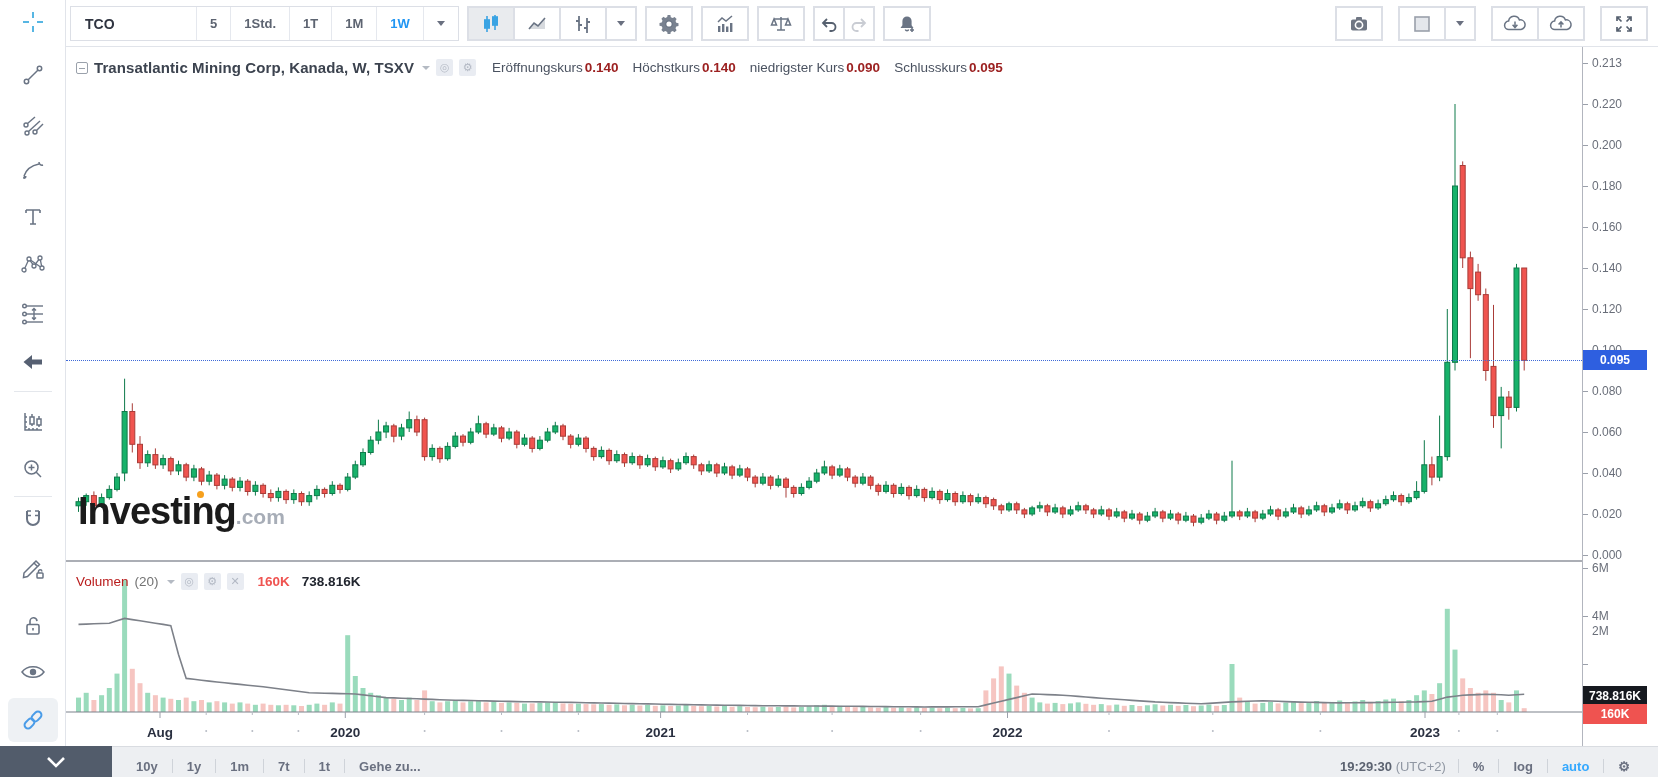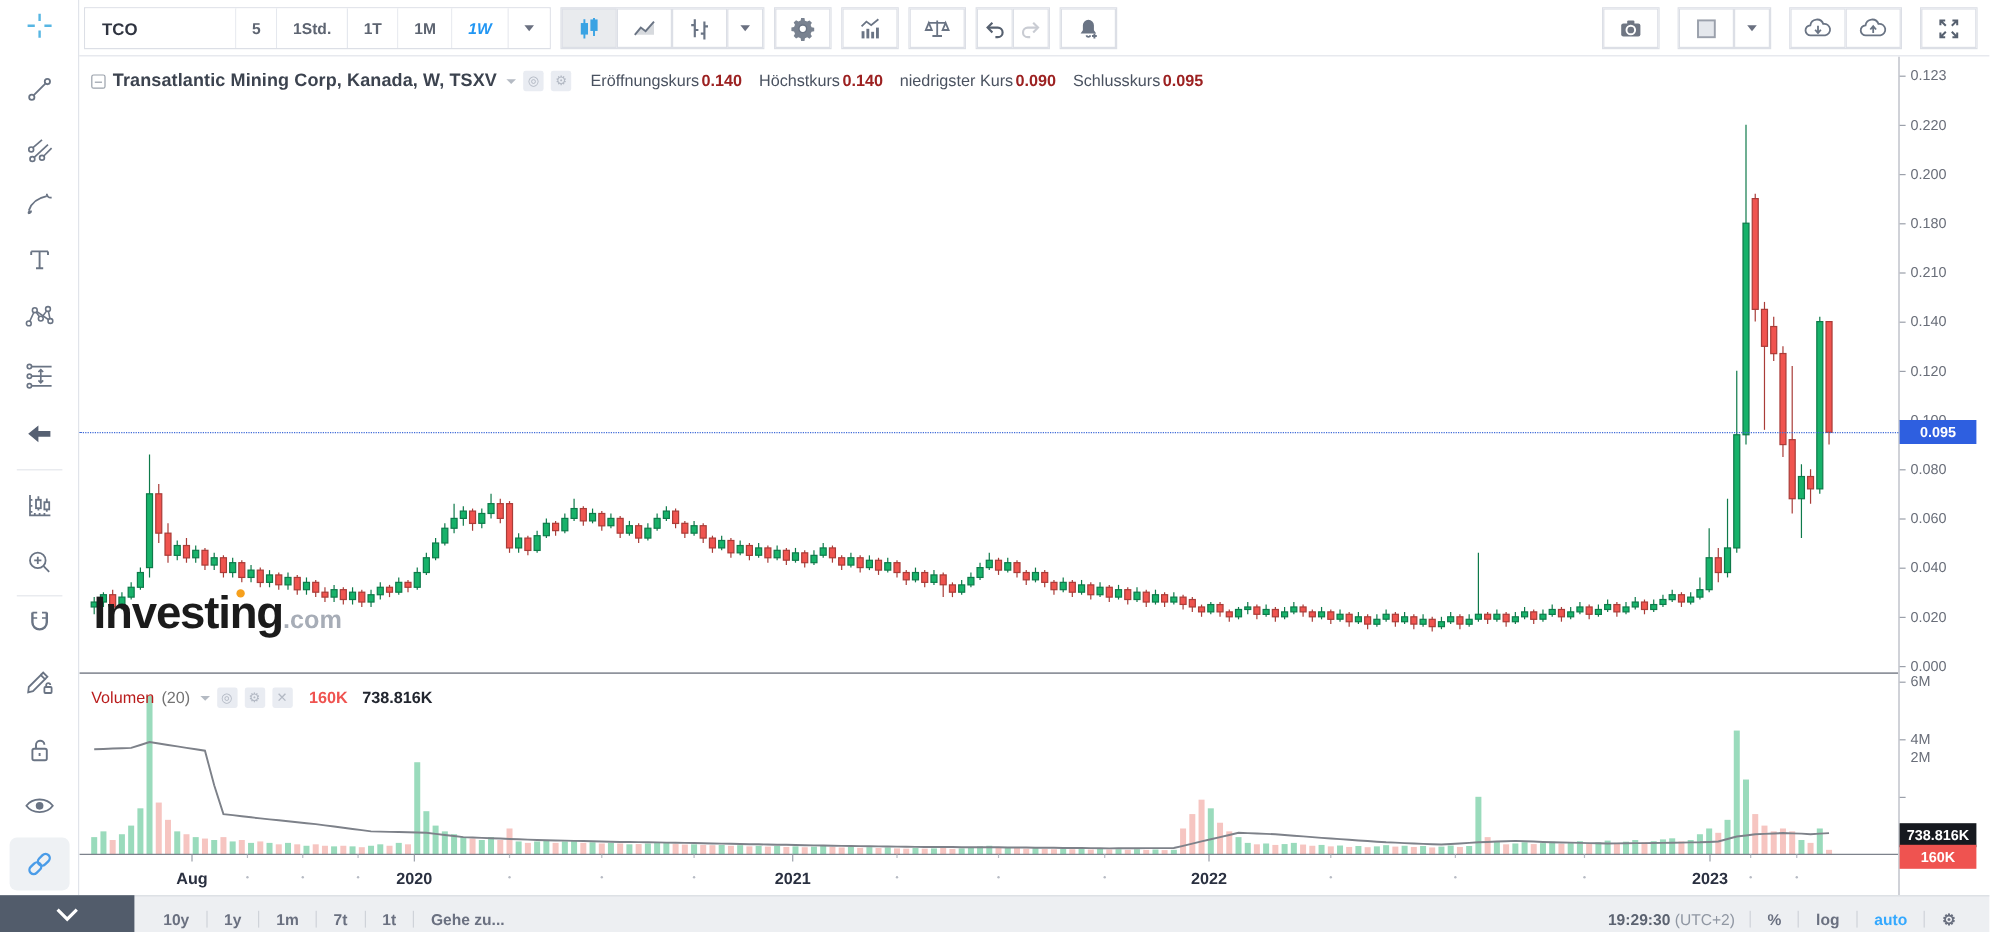--- a/index.html
+++ b/index.html
@@ -12,21 +12,21 @@
     background:#fff; border-bottom:1px solid #e1e4ea; z-index:5; }
   .tt-left { position:absolute; left:70px; top:6px; display:flex; align-items:stretch; height:35px; }
   .tt-right { position:absolute; right:10px; top:6px; display:flex; align-items:stretch; height:35px; gap:7px; }
   .btn-group { display:flex; border:1px solid #dcdfe6; background:#fff; }
   .btn-group + .btn-group, .gap { margin-left:8px; }
   .tbtn { display:flex; align-items:center; justify-content:center; padding:0 13px;
     font-size:13px; font-weight:bold; color:#5d6471; border-right:1px solid #e5e8ee;
     background:#fff; cursor:pointer; white-space:nowrap; }
   .tbtn:last-child { border-right:none; }
   .symbol-cell { width:126px; justify-content:flex-start; padding-left:14px; color:#2f3440; font-size:14px; }
-  .tbtn.active-interval { color:#2196f3;font-style:italic; }
+  .tbtn.active-interval { color:#2196f3; }
   .icon-btn { display:flex; align-items:center; justify-content:center; width:46px;
     border:1px solid #dcdfe6; background:#fff; cursor:pointer; }
   .icon-btn.selected { background:#e9ebee; }
   .icon-btn.narrow { width:30px; }
   .caret { width:0; height:0; border-left:4px solid transparent; border-right:4px solid transparent;
     border-top:5px solid #6a7080; }
   svg.ticon { display:block; }
 
   
   .sidebar { position:absolute; left:0; top:0; width:66px; height:746px; background:#fff;
@@ -1025,29 +1025,29 @@
       <span class="caret-sm"></span>
       <span class="chip">◎</span>
       <span class="chip">⚙</span>
       <span class="chip">✕</span>
       <span class="vol-red">160K</span>
       <span class="vol-dark">738.816K</span>
     </div>
 
     <div class="axis-strip" id="axis-strip">
         <span class="ax-tick" style="top:16px"></span>
-        <span class="ax-label" style="top:16px">0.123</span>
+        <span class="ax-label" style="top:16px">0.213</span>
         <span class="ax-tick" style="top:57px"></span>
         <span class="ax-label" style="top:57px">0.220</span>
         <span class="ax-tick" style="top:98px"></span>
         <span class="ax-label" style="top:98px">0.200</span>
         <span class="ax-tick" style="top:139px"></span>
         <span class="ax-label" style="top:139px">0.180</span>
         <span class="ax-tick" style="top:180px"></span>
-        <span class="ax-label" style="top:180px">0.210</span>
+        <span class="ax-label" style="top:180px">0.160</span>
         <span class="ax-tick" style="top:221px"></span>
         <span class="ax-label" style="top:221px">0.140</span>
         <span class="ax-tick" style="top:262px"></span>
         <span class="ax-label" style="top:262px">0.120</span>
         <span class="ax-tick" style="top:303px"></span>
         <span class="ax-label" style="top:303px">0.100</span>
         <span class="ax-tick" style="top:344px"></span>
         <span class="ax-label" style="top:344px">0.080</span>
         <span class="ax-tick" style="top:385px"></span>
         <span class="ax-label" style="top:385px">0.060</span>

